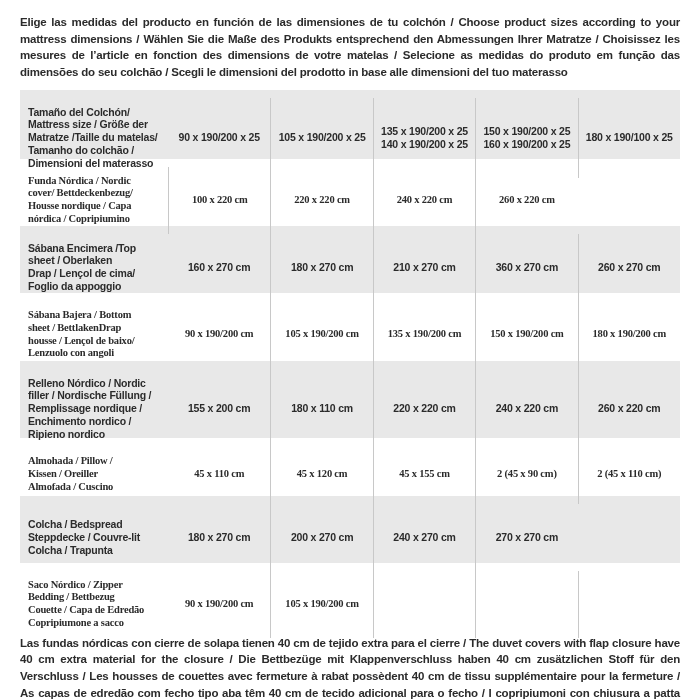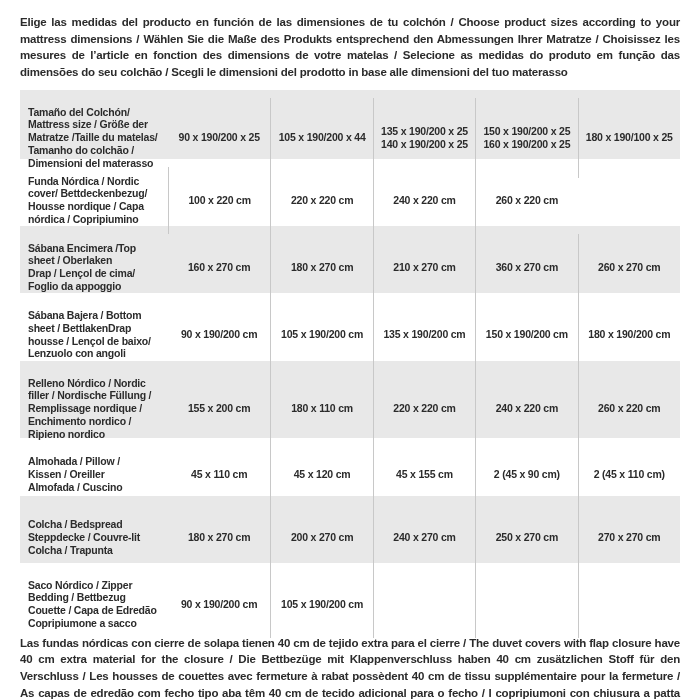--- a/index.html
+++ b/index.html
@@ -27,21 +27,21 @@
     font-size: 10.5px;
     font-weight: bold;
     letter-spacing: -0.2px;
   }
   .row {
     display: grid;
     grid-template-columns: 148px repeat(5, 1fr);
     align-items: center;
   }
   .row.shade { background: #e8e8e8; }
-  .row.plain { background: #ffffff; }
+  .row.plain { background: #ffffff; font-family: Liberation Serif, serif; }
   .cell {
     height: 100%;
     white-space: pre-line;
     line-height: 1.22;
     margin-top: 16px;
   }
   .cell.label {
     display: flex;
     align-items: center;
     padding-left: 8px;
@@ -75,21 +75,21 @@
 
   <div class="size-table">
 
     <div class="row shade" style="height:69px">
       <div class="cell label">Tamaño del Colchón/
 Mattress size / Größe der
 Matratze /Taille du matelas/
 Tamanho do colchão /
 Dimensioni del materasso</div>
       <div class="cell val">90 x 190/200 x 25</div>
-      <div class="cell val divided">105 x 190/200 x 44</div>
+      <div class="cell val divided">105 x 190/200 x 25</div>
       <div class="cell val divided">135 x 190/200 x 25
 140 x 190/200 x 25</div>
       <div class="cell val divided">150 x 190/200 x 25
 160 x 190/200 x 25</div>
       <div class="cell val divided">180 x 190/100 x 25</div>
     </div>
 
     <div class="row plain" style="height:67px">
       <div class="cell label">Funda Nórdica /  Nordic
 cover/ Bettdeckenbezug/
@@ -149,21 +149,20 @@
       <div class="cell val divided">2 (45 x 110 cm)</div>
     </div>
 
     <div class="row shade" style="height:67px">
       <div class="cell label">Colcha / Bedspread
 Steppdecke / Couvre-lit
 Colcha / Trapunta</div>
       <div class="cell val">180 x 270 cm</div>
       <div class="cell val divided">200 x 270 cm</div>
       <div class="cell val divided">240 x 270 cm</div>
-      <div class="cell val divided">250 x 270 cm</div>
       <div class="cell val divided">270 x 270 cm</div>
     </div>
 
     <div class="row plain" style="height:66px">
       <div class="cell label">Saco Nórdico / Zipper
 Bedding / Bettbezug
 Couette  / Capa de Edredão
 Copripiumone a sacco</div>
       <div class="cell val">90 x 190/200 cm</div>
       <div class="cell val divided">105 x 190/200 cm</div>

